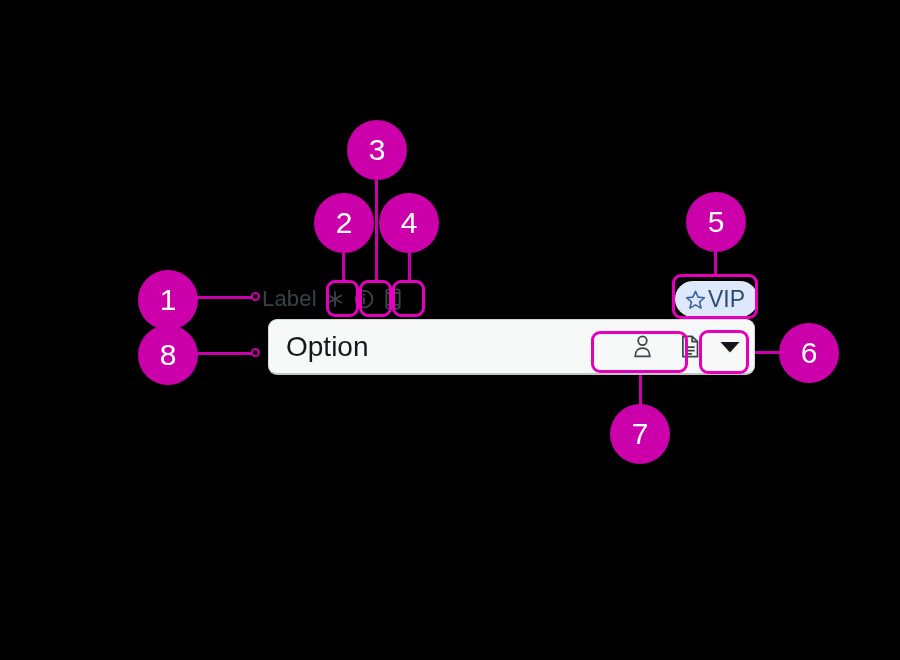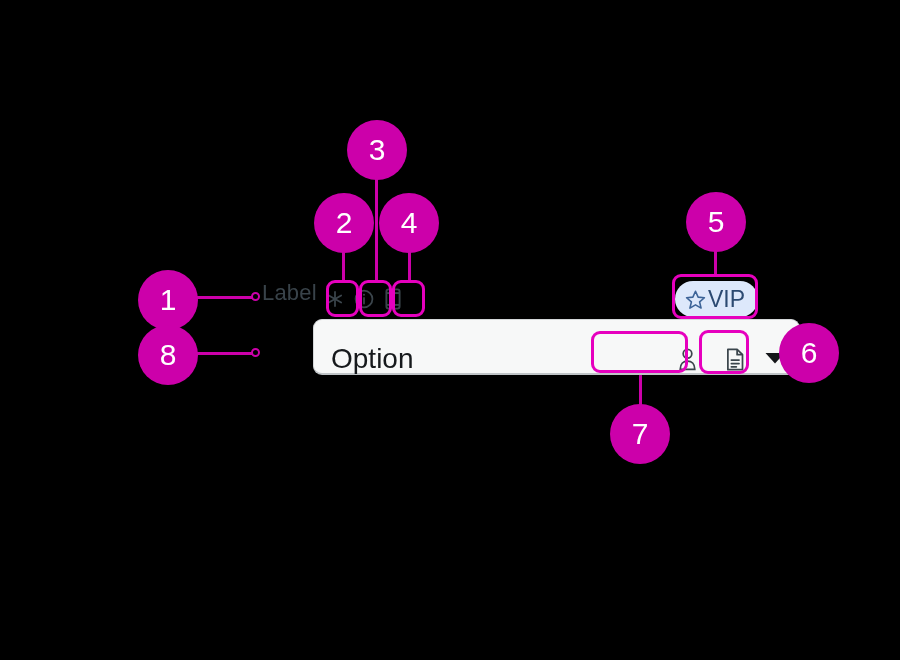--- a/index.html
+++ b/index.html
@@ -61,20 +61,21 @@
 
   
   #component {
     position: absolute;
     left: 262px;
     top: 282px;
   }
 
   .label-row {
     display: flex;
+    align-items: center;
     height: 34px;
     gap: 0px;
   }
   .field-label {
     color: #39434A;
     font-size: 22px;
     line-height: 1;
     font-family: "Liberation Sans", sans-serif;
     letter-spacing: 0.2px;
   }
@@ -95,23 +96,22 @@
     left: 6px;
     top: 37px;
     width: 487px;
     height: 56px;
     background: #F7F8F8;
     border: 1px solid #D4D7D9;
     border-bottom: 2px solid #BFC4C7;
     border-radius: 9px;
     box-sizing: border-box;
     display: flex;
-    align-items: flex-end;
+    align-items: center;
     box-shadow: 0 1px 2px rgba(0,0,0,0.12);
-    margin-left: 45px;
   }
   .input-value {
     flex: 1;
     padding-left: 17px;
     color: #16191C;
     font-size: 28px;
     line-height: 1;
     font-family: "Liberation Sans", sans-serif;
   }
   .input-affix {

